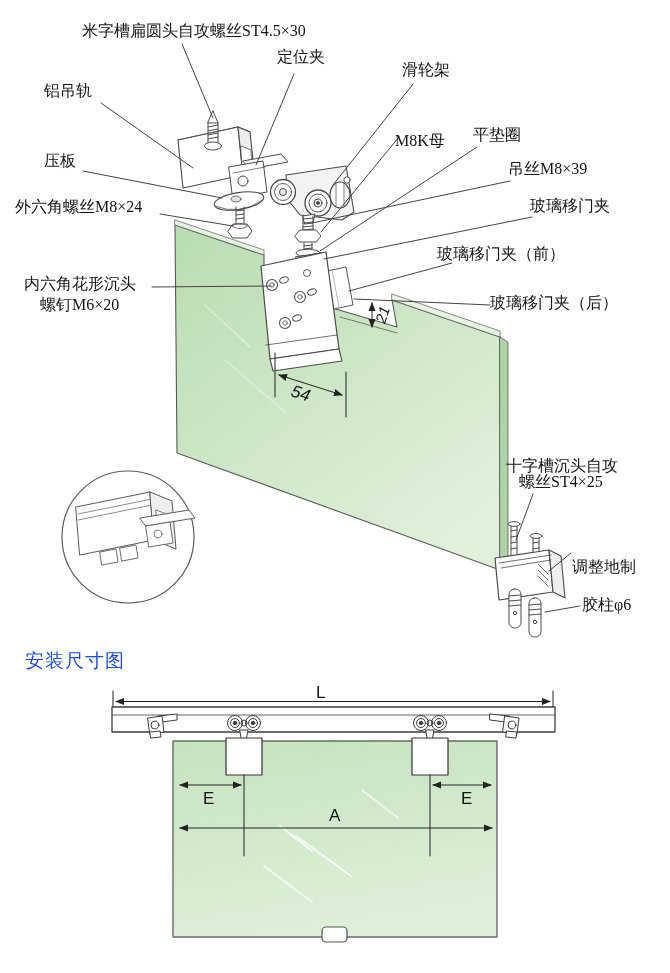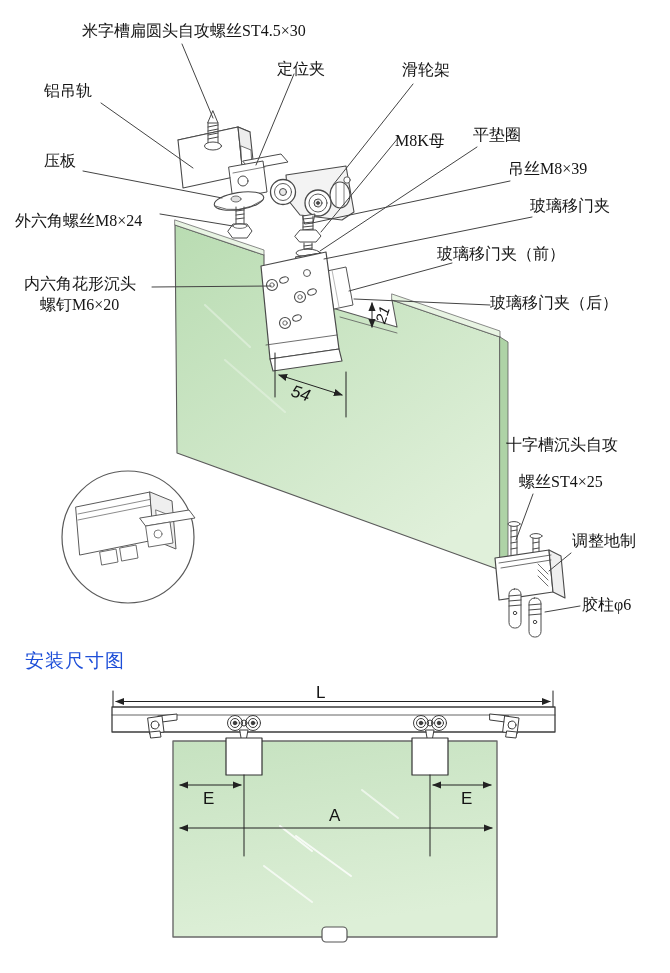--- a/index.html
+++ b/index.html
@@ -286,36 +286,36 @@
     <line x1="433" y1="785" x2="491" y2="785" marker-start="url(#ah)" marker-end="url(#ah)"></line>
     <line x1="180" y1="828" x2="492" y2="828" marker-start="url(#ah)" marker-end="url(#ah)"></line>
   </g>
   <g>
     <rect x="322" y="927" width="25" height="15" rx="4" fill="#ffffff" stroke="#555" stroke-width="1.2"></rect>
   </g>
 </svg>
 
 <div class="sec">
   <div class="lbl" style="left:82px;top:22px">米字槽扁圆头自攻螺丝ST4.5×30</div>
-  <div class="lbl" style="left:277px;top:60px">定位夹</div>
+  <div class="lbl" style="left:277px;top:48px">定位夹</div>
   <div class="lbl" style="left:402px;top:61px">滑轮架</div>
   <div class="lbl" style="left:44px;top:82px">铝吊轨</div>
   <div class="lbl" style="left:395px;top:132px">M8K母</div>
   <div class="lbl" style="left:473px;top:126px">平垫圈</div>
   <div class="lbl" style="left:44px;top:152px">压板</div>
-  <div class="lbl" style="left:15px;top:212px">外六角螺丝M8×24</div>
+  <div class="lbl" style="left:15px;top:198px">外六角螺丝M8×24</div>
   <div class="lbl" style="left:508px;top:160px">吊丝M8×39</div>
   <div class="lbl" style="left:530px;top:197px">玻璃移门夹</div>
   <div class="lbl" style="left:437px;top:245px">玻璃移门夹（前）</div>
   <div class="lbl" style="left:490px;top:294px">玻璃移门夹（后）</div>
   <div class="lbl" style="left:24px;top:275px">内六角花形沉头</div>
   <div class="lbl" style="left:40px;top:296px">螺钉M6×20</div>
-  <div class="lbl" style="left:506px;top:436px">十字槽沉头自攻</div>
+  <div class="lbl" style="left:506px;top:457px">十字槽沉头自攻</div>
   <div class="lbl" style="left:519px;top:473px">螺丝ST4×25</div>
-  <div class="lbl" style="left:572px;top:532px">调整地制</div>
+  <div class="lbl" style="left:572px;top:558px">调整地制</div>
   <div class="lbl" style="left:582px;top:596px">胶柱φ6</div>
   <div class="num rot54" style="left:291px;top:384px">54</div>
   <div class="num rot21" style="left:374px;top:306px">21</div>
 </div>
 
 <div class="sec">
   <div class="title" style="left:25px;top:648px">安装尺寸图</div>
   <div class="dim" style="left:316px;top:683px">L</div>
   <div class="dim" style="left:203px;top:789px">E</div>
   <div class="dim" style="left:461px;top:789px">E</div>

